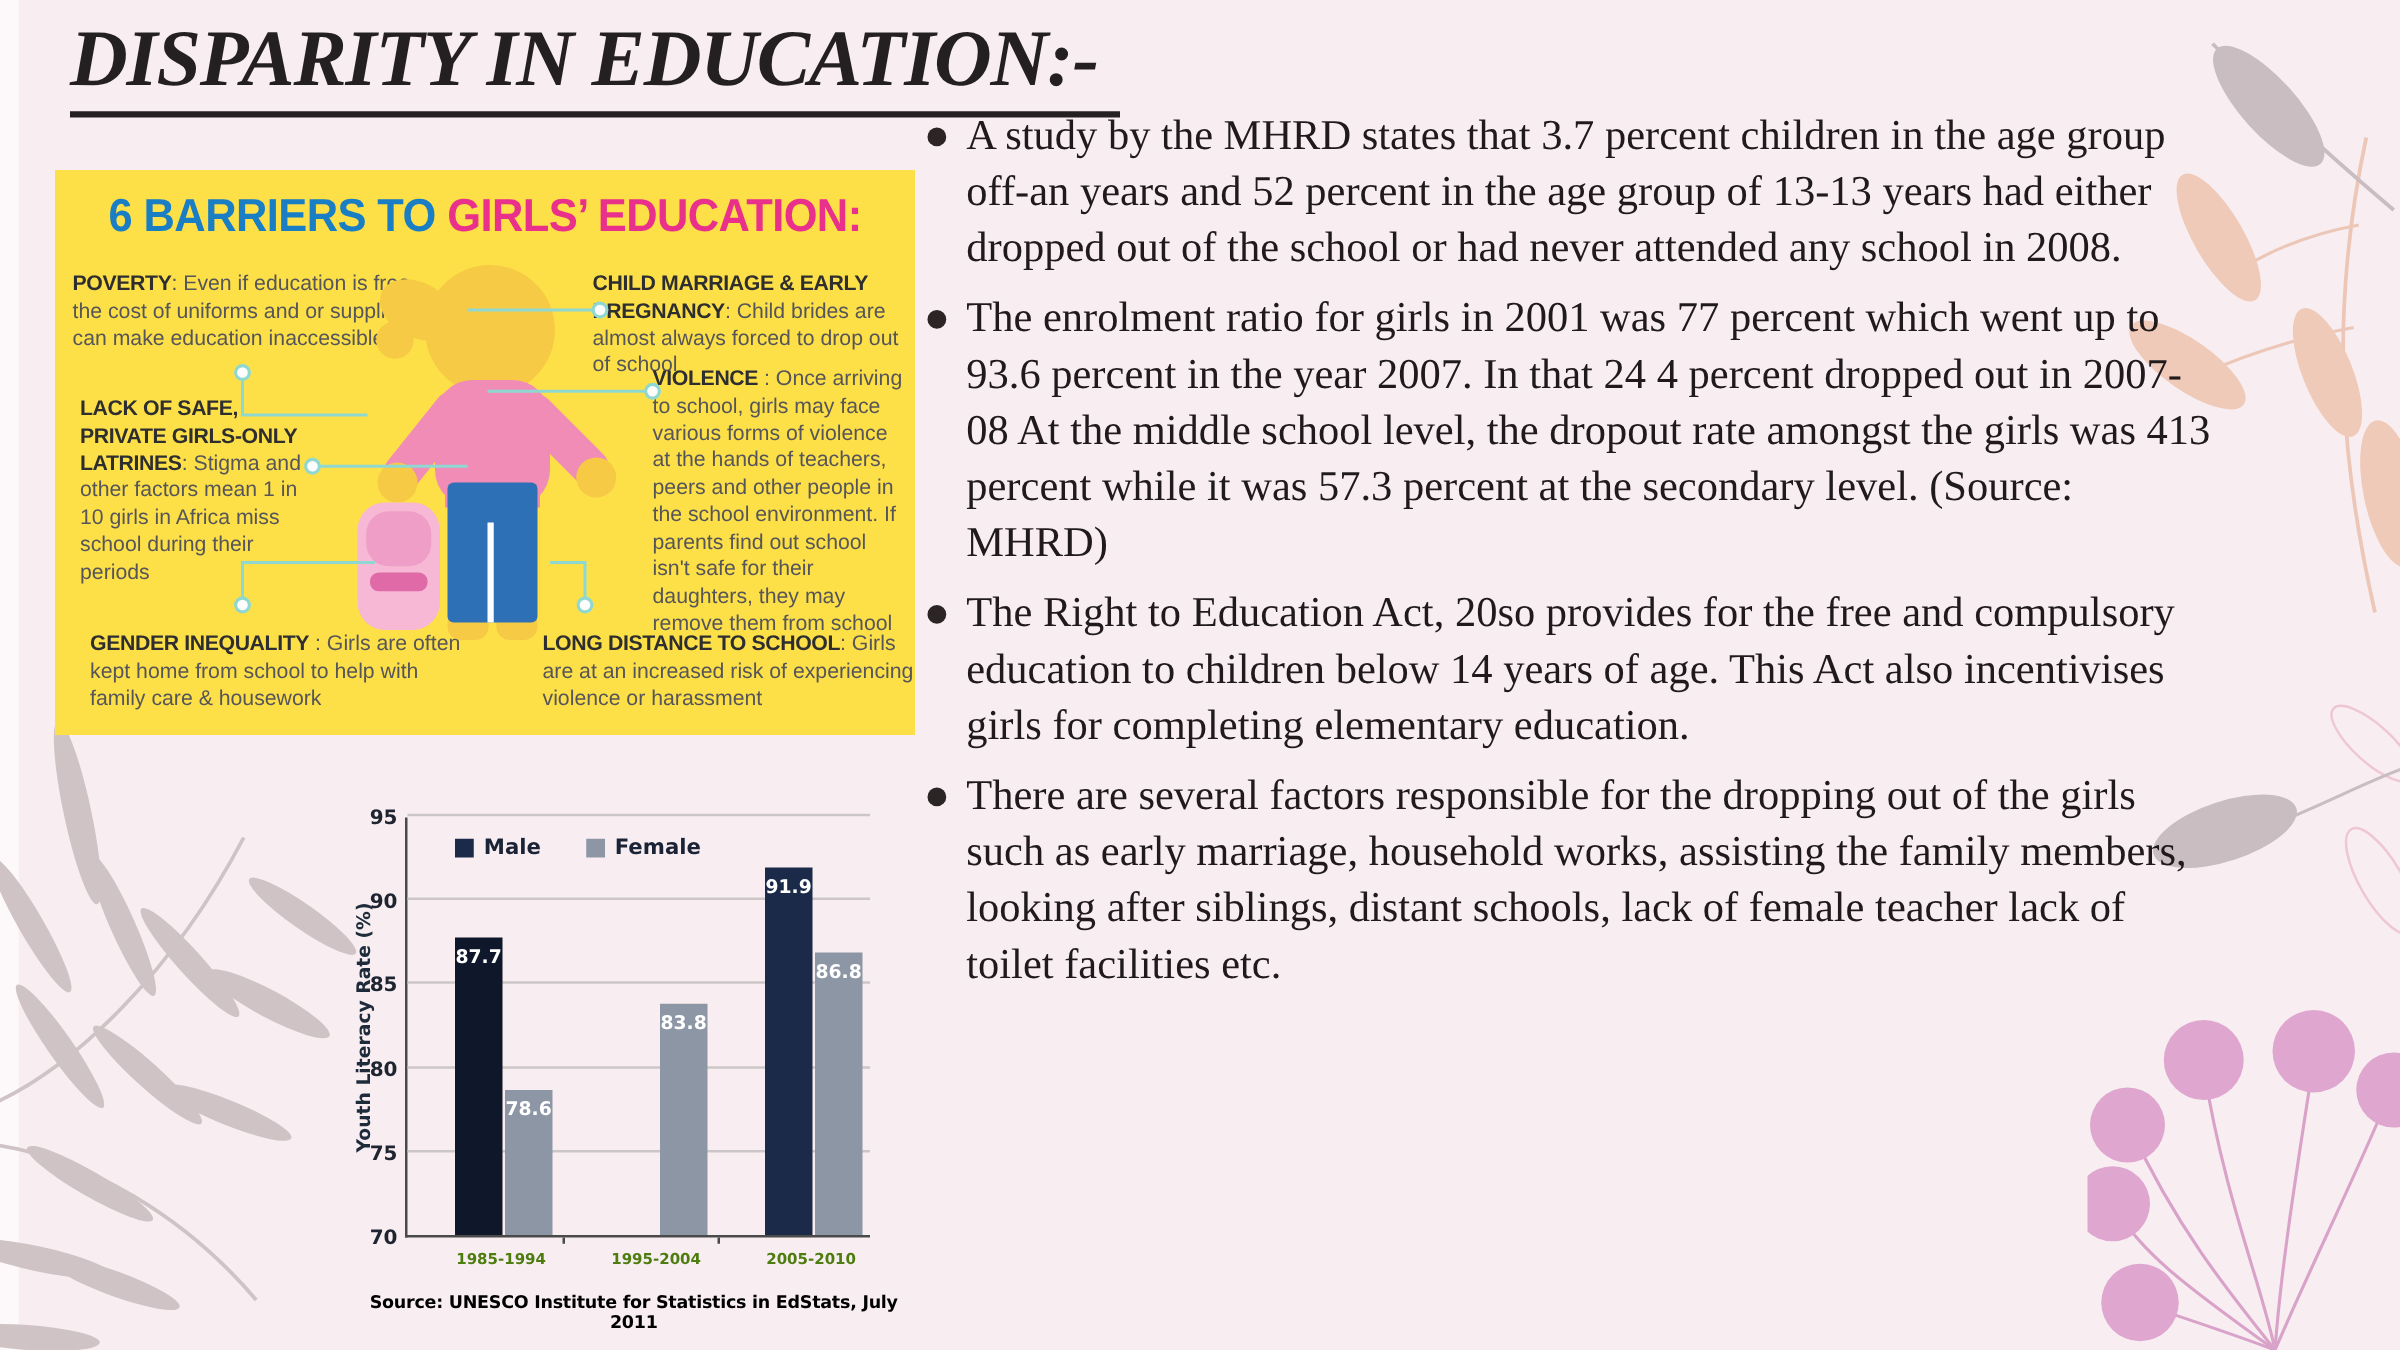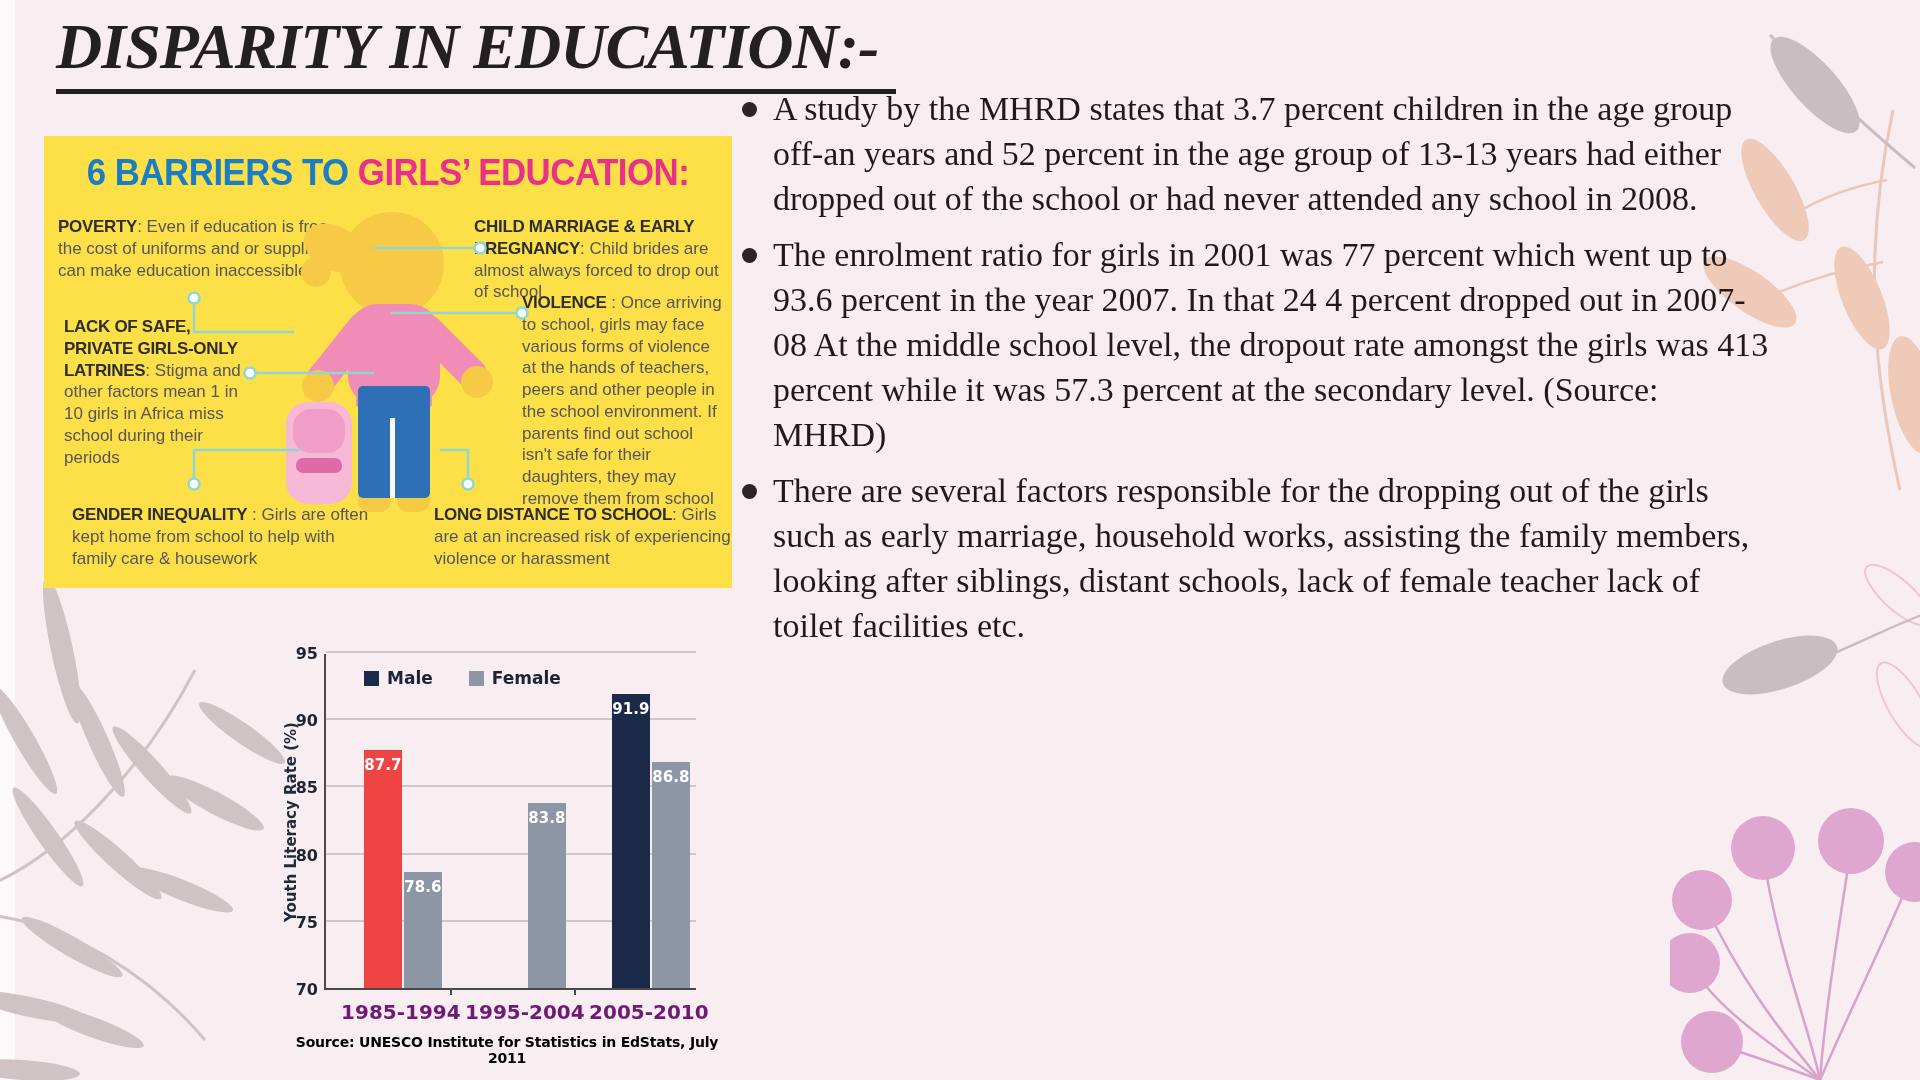--- a/index.html
+++ b/index.html
@@ -66,21 +66,21 @@
     border-left:2px solid #4a4a4a;border-bottom:2px solid #4a4a4a;
   }
   .gridline{position:absolute;left:0;width:100%;height:2px;background:#cbc7c8;}
   .minitick{position:absolute;top:336px;width:2px;height:5px;background:#4a4a4a;}
   .bar{position:absolute;bottom:0;z-index:2;}
   .bar-value{position:absolute;top:6px;left:0;width:100%;text-align:center;
              color:#fff;font-size:15px;font-weight:bold;}
   .ytick{position:absolute;left:12px;width:44px;text-align:right;
          font-size:16px;font-weight:bold;color:#1e2430;}
   .xtick{position:absolute;top:358px;width:120px;text-align:center;
-         font-size:20px;font-weight:bold;color:#701a75;}
+         font-size:12px;font-weight:bold;color:#4d7c0f;}
   #chart-ylabel{
     position:absolute;left:-110px;top:170px;width:280px;height:20px;
     transform:rotate(-90deg);text-align:center;
     font-size:15px;font-weight:bold;color:#1e2b3a;
   }
   #chart-legend{
     position:absolute;left:38px;top:14px;display:flex;gap:36px;z-index:3;
     font-size:17px;font-weight:bold;color:#1b2436;align-items:flex-end;
   }
   .legend-item{display:flex;align-items:center;gap:8px;}
@@ -246,21 +246,21 @@
             <span>Female</span>
           </span>
       </div>
     <div class="gridline" style="bottom: 66.2px;"></div>
         <div class="gridline" style="bottom: 133.4px;"></div>
         <div class="gridline" style="bottom: 200.6px;"></div>
         <div class="gridline" style="bottom: 267.8px;"></div>
         <div class="gridline" style="bottom: 335px;"></div>
         <div class="minitick" style="left: 124px;"></div>
         <div class="minitick" style="left: 248px;"></div>
-        <div class="bar" style="left: 37.88px; width: 38px; height: 237.888px; background: #ef4444;">
+        <div class="bar" style="left: 37.88px; width: 38px; height: 237.888px; background: #0f172a;">
           <div class="bar-value">87.7</div>
         </div>
         <div class="bar" style="left: 77.88px; width: 38px; height: 115.584px; background: rgb(141, 150, 165);">
           <div class="bar-value">78.6</div>
         </div>
         <div class="bar" style="left: 201.88px; width: 38px; height: 185.472px; background: rgb(141, 150, 165);">
           <div class="bar-value">83.8</div>
         </div>
         <div class="bar" style="left: 285.88px; width: 38px; height: 294.336px; background: rgb(27, 42, 73);">
           <div class="bar-value">91.9</div>
@@ -285,17 +285,21 @@
     <div class="bullet-item">
       <span class="bullet-dot"></span>
       <span class="bullet-text">A study by the MHRD states that 3.7 percent children in the age group off-an years and 52 percent in the age group of 13-13 years had either dropped out of the school or had never attended any school in 2008.</span>
     </div>
     <div class="bullet-item">
       <span class="bullet-dot"></span>
       <span class="bullet-text">The enrolment ratio for girls in 2001 was 77 percent which went up to 93.6 percent in the year 2007. In that 24 4 percent dropped out in 2007-08 At the middle school level, the dropout rate amongst the girls was 413 percent while it was 57.3 percent at the secondary level. (Source: MHRD)</span>
     </div>
     <div class="bullet-item">
       <span class="bullet-dot"></span>
+      <span class="bullet-text">The Right to Education Act, 20so provides for the free and compulsory education to children below 14 years of age. This Act also incentivises girls for completing elementary education.</span>
+    </div>
+    <div class="bullet-item">
+      <span class="bullet-dot"></span>
       <span class="bullet-text"> There are several factors responsible for the dropping out of the girls such as early marriage, household works, assisting the family members, looking after siblings, distant schools, lack of female teacher lack of toilet facilities etc.</span>
     </div>
   </div>
 
 </div>
 
 </body></html>

